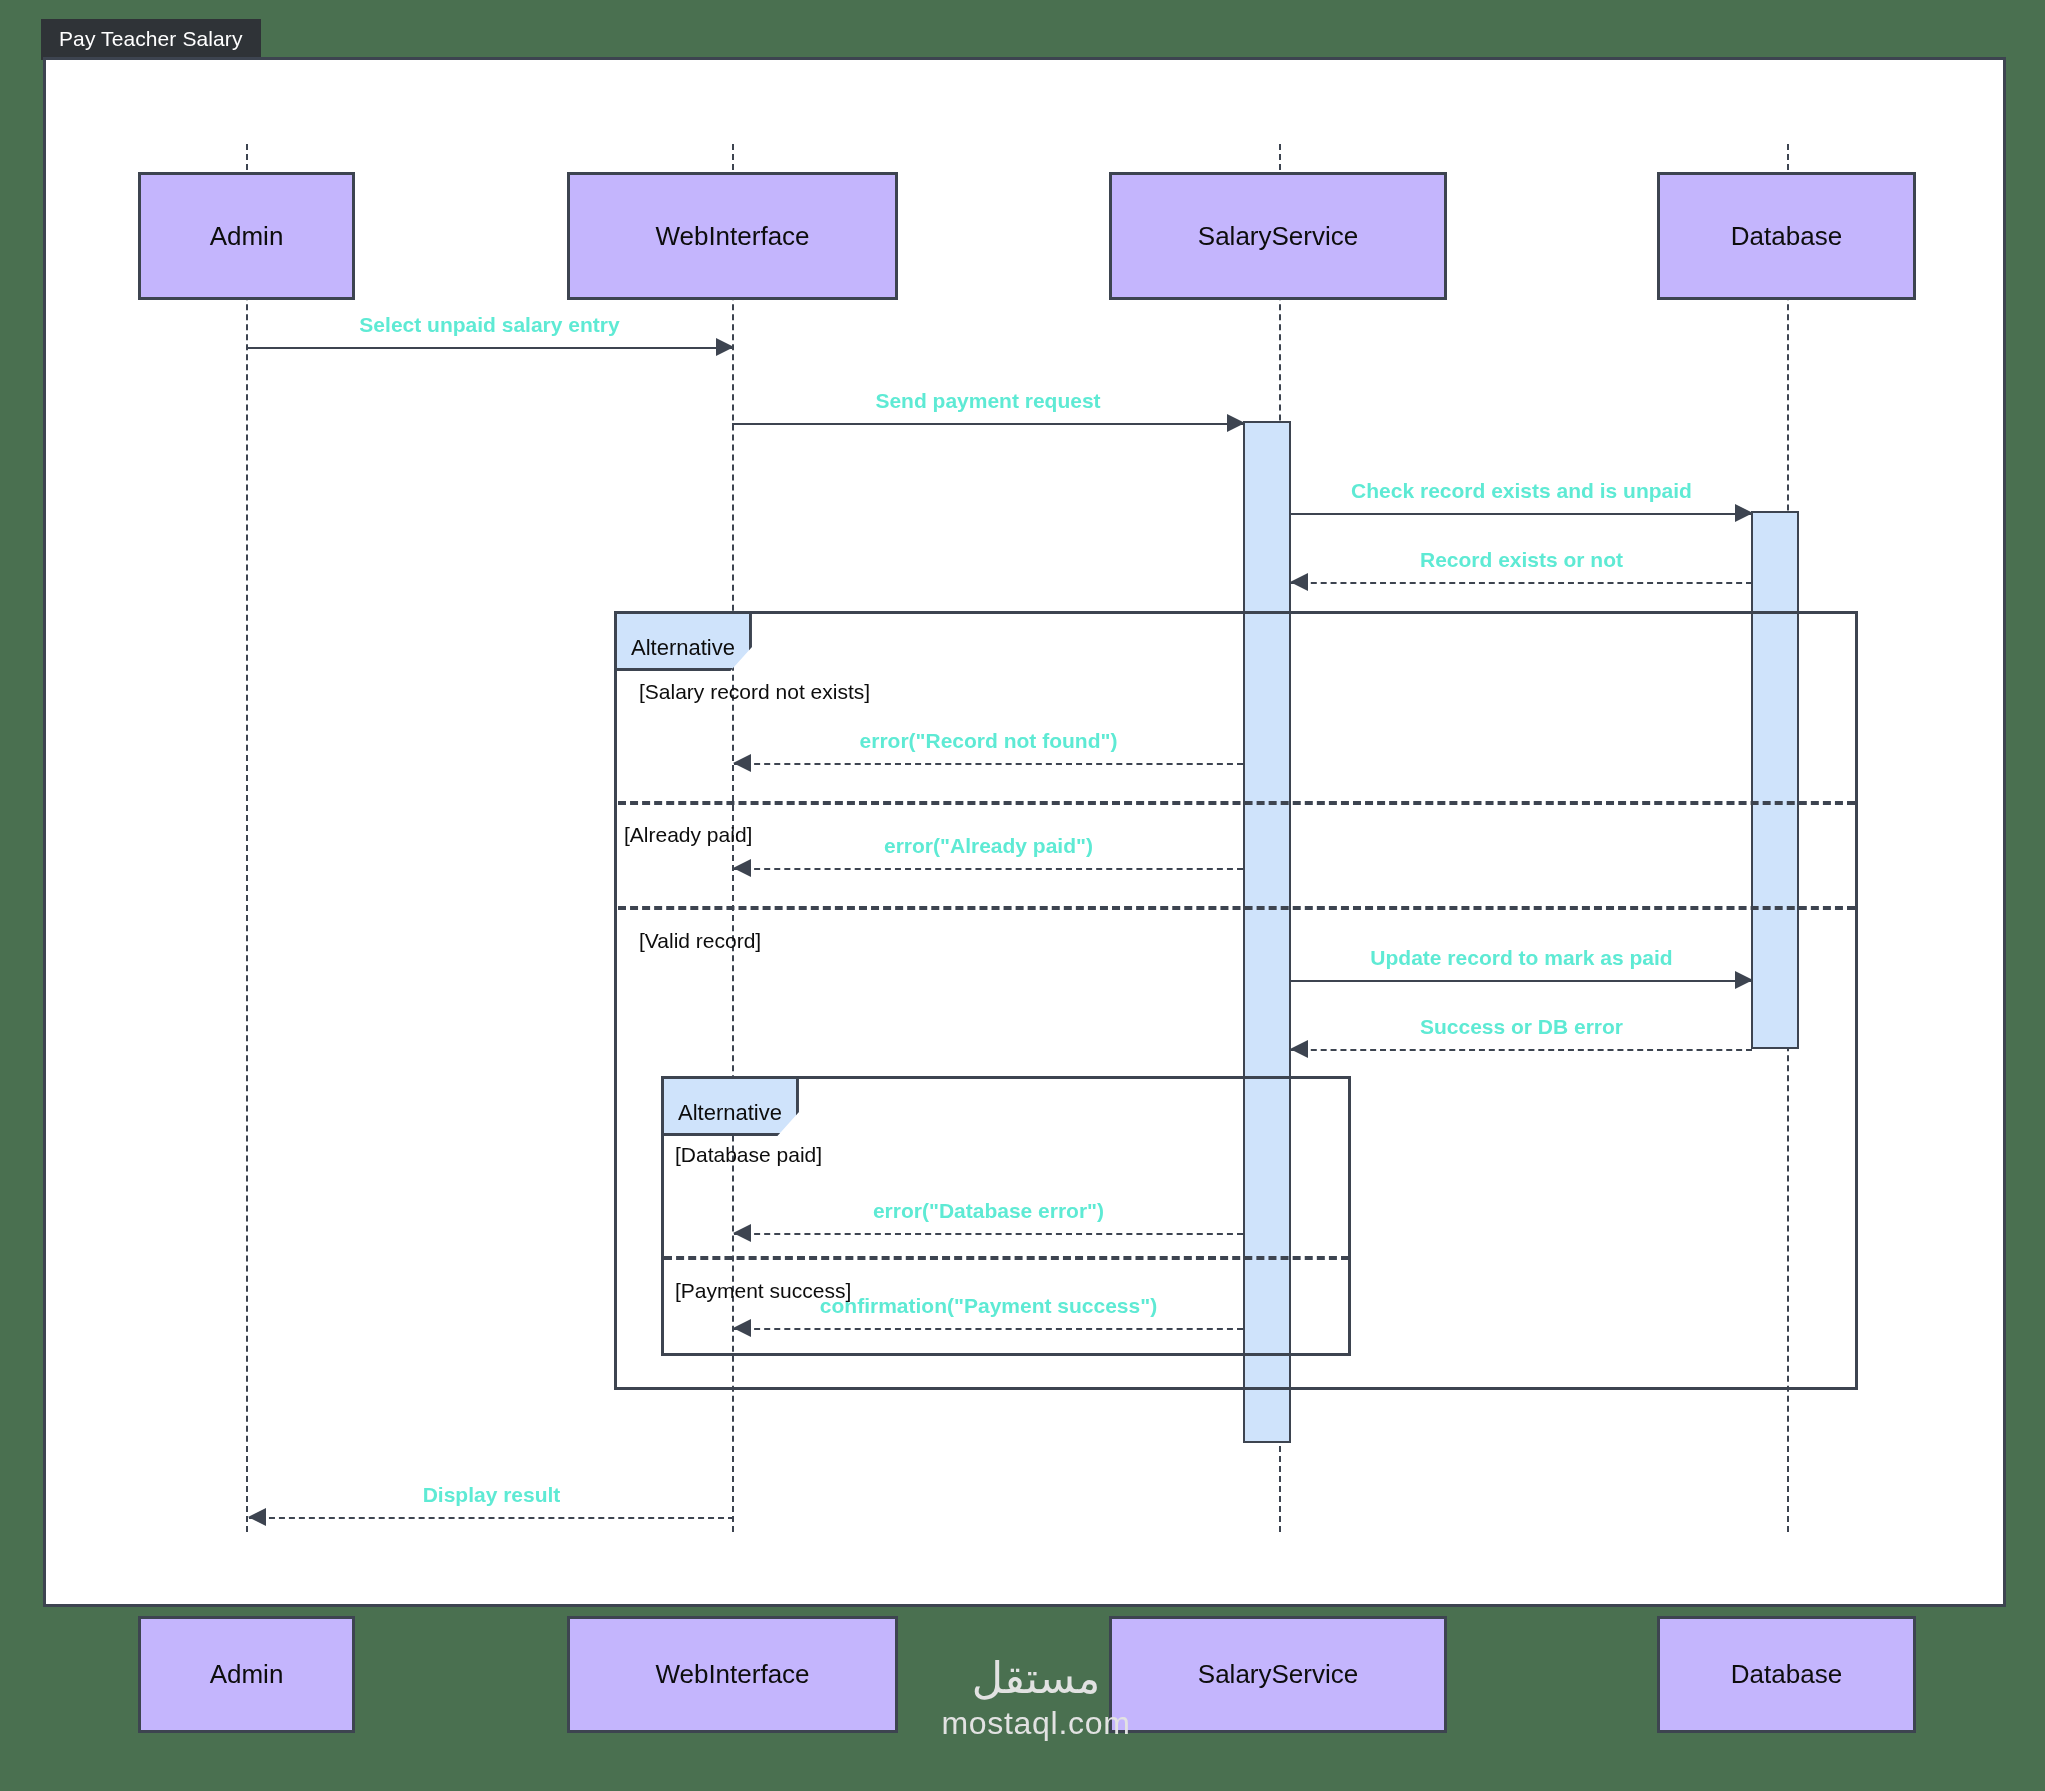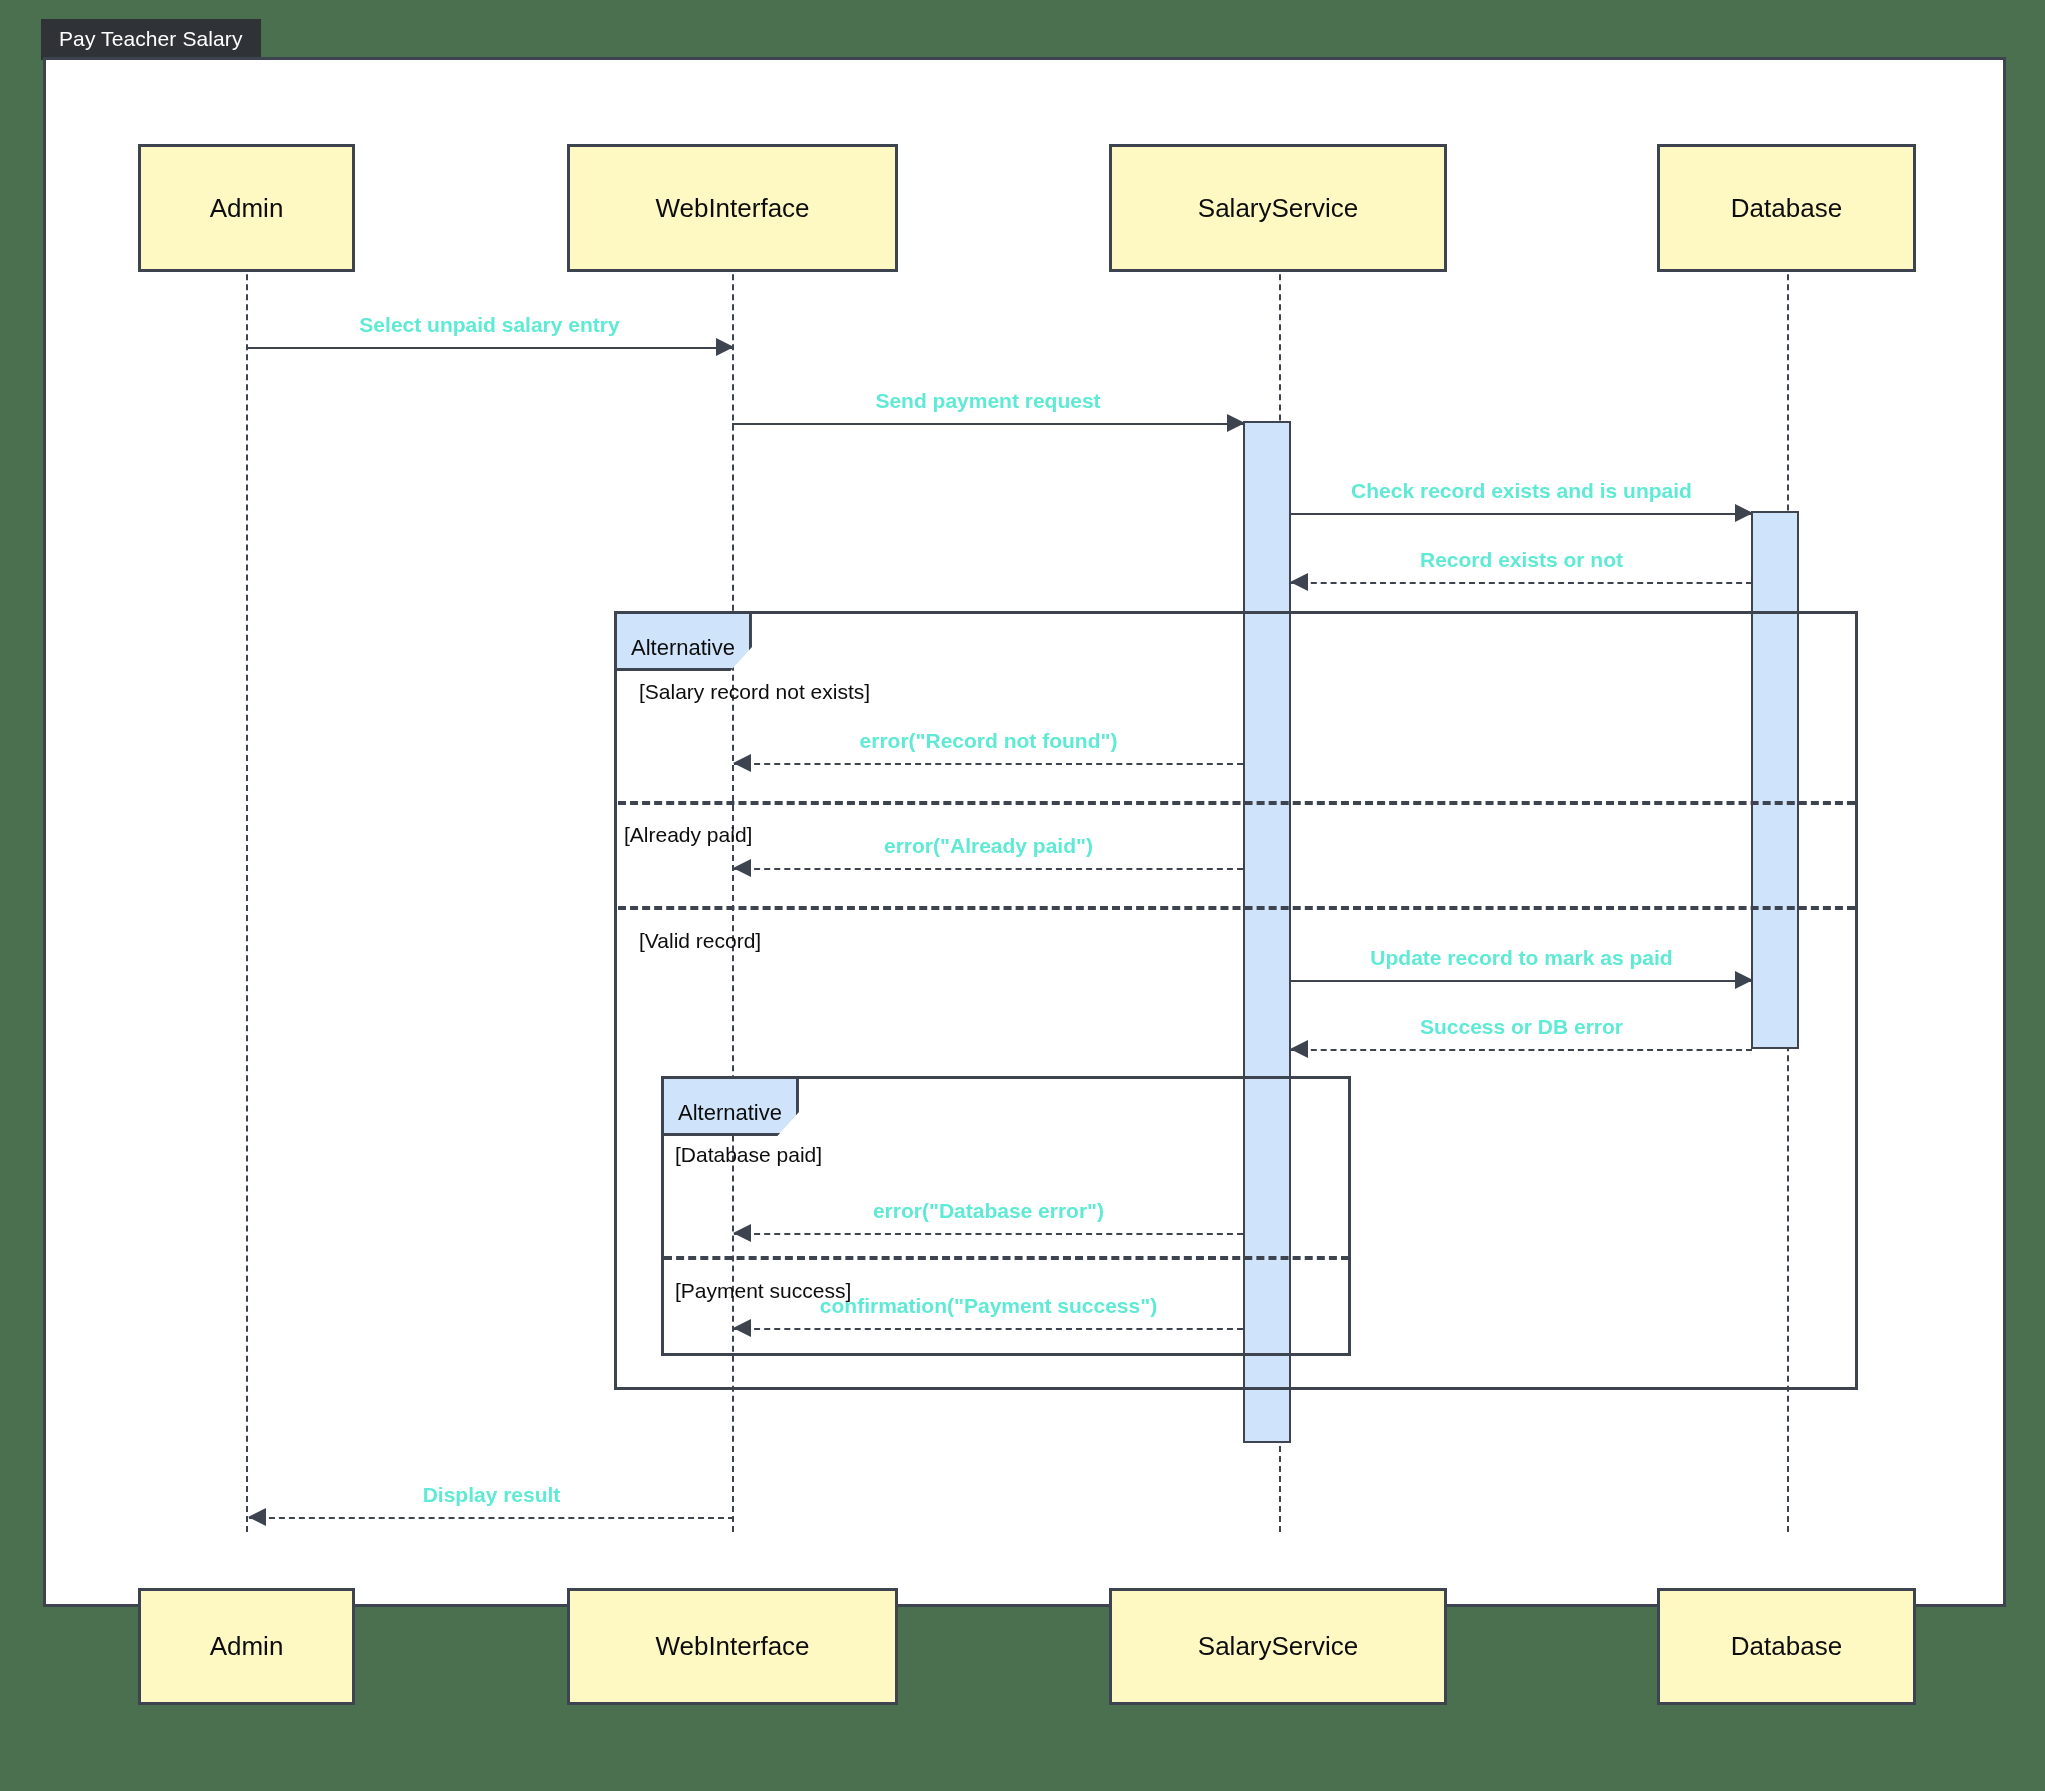--- a/index.html
+++ b/index.html
@@ -27,26 +27,27 @@
     position:absolute;left:43px;top:57px;
     width:1963px;height:1550px;
     background:#ffffff;
     border:3.5px solid #3d4450;
     box-sizing:border-box;
   }
 
   
   .pbox{
     position:absolute;
-    background:#fef9c3;
+    background:#c4b5fd;
     border:3.5px solid #3d4450;
     box-sizing:border-box;
     display:flex;align-items:center;justify-content:center;
     font-size:26px;color:#0d0d0d;
     white-space:nowrap;
+    margin-top:28px;
   }
 
   
   .lifeline{
     position:absolute;width:0;
     border-left:2.1px dashed #3d4450;
   }
 
   
   .activation{
@@ -253,15 +254,19 @@
   <div class="pbox" style="left:567px; top:1588px; width:331px; height:117px;">
     <span>WebInterface</span>
   </div>
   <div class="pbox" style="left:1109px; top:1588px; width:338px; height:117px;">
     <span>SalaryService</span>
   </div>
   <div class="pbox" style="left:1657px; top:1588px; width:259px; height:117px;">
     <span>Database</span>
   </div>
 
+  <div class="watermark">
+    <div class="wm-ar">مستقل</div>
+    <div class="wm-en">mostaql.com</div>
+  </div>
 
 </div>
 
 
 </body></html>

